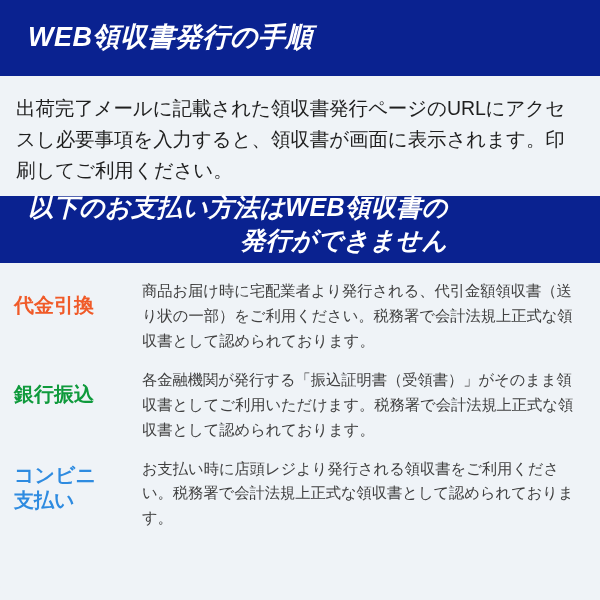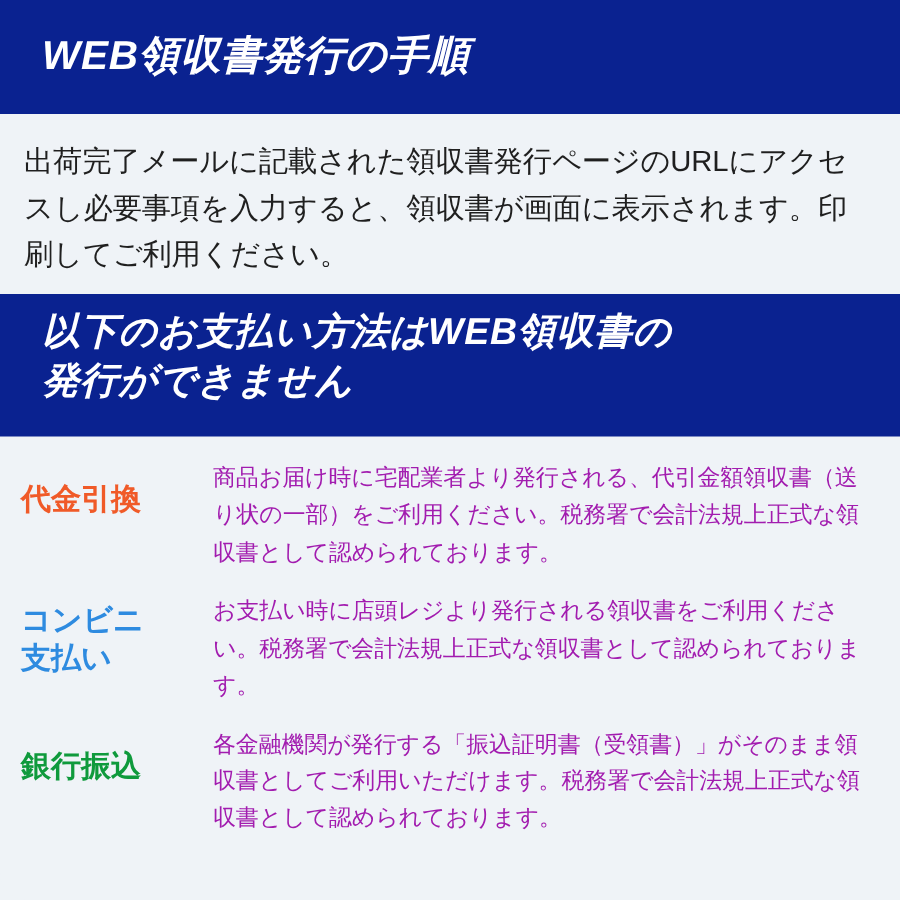--- a/index.html
+++ b/index.html
@@ -43,23 +43,24 @@
   #band-primary {
     height: 76px;
     padding: 0 0 0 28px;
   }
   #band-primary .band-title {
     font-size: 27px;
     line-height: 1.1;
   }
 
   #band-secondary {
-    height: 95px;
+    height: 67px;
     margin-top: 0;
     padding: 0 0 12px 28px;
+    text-align: right;
   }
   #band-secondary .band-title {
     font-size: 25px;
     line-height: 1.32;
   }
 
   
   .intro-section {
     padding: 17px 26px 16px 16px;
     box-sizing: border-box;
@@ -95,21 +96,21 @@
     box-sizing: border-box;
     white-space: pre-line;
   }
   .method-row.two-line-label .method-label {
     padding-top: 6px;
   }
   .method-desc {
     flex: 1 1 auto;
     font-size: 15.3px;
     line-height: 1.63;
-    color: #a21caf;
+    color: #404040;
     letter-spacing: -0.05px;
     padding-right: 12px;
     box-sizing: border-box;
   }
 </style>
 </head>
 <body>
 
 <div class="page" style="background: rgb(239, 243, 247); border-radius: 18px;">
 
@@ -126,26 +127,26 @@
 発行ができません</h2>
   </div>
 
   <div class="methods">
 
     <div class="method-row">
       <div class="method-label" style="color: rgb(240, 90, 40);">代金引換</div>
       <div class="method-desc">商品お届け時に宅配業者より発行される、代引金額領収書（送り状の一部）をご利用ください。税務署で会計法規上正式な領収書として認められております。</div>
     </div>
 
+    <div class="method-row">
+      <div class="method-label" style="color: rgb(15, 154, 60);">銀行振込</div>
+      <div class="method-desc">各金融機関が発行する「振込証明書（受領書）」がそのまま領収書としてご利用いただけます。税務署で会計法規上正式な領収書として認められております。</div>
+    </div>
+
     <div class="method-row two-line-label">
       <div class="method-label" style="color: rgb(46, 139, 224);">コンビニ
 支払い</div>
       <div class="method-desc">お支払い時に店頭レジより発行される領収書をご利用ください。税務署で会計法規上正式な領収書として認められております。</div>
-    </div>
-
-    <div class="method-row">
-      <div class="method-label" style="color: rgb(15, 154, 60);">銀行振込</div>
-      <div class="method-desc">各金融機関が発行する「振込証明書（受領書）」がそのまま領収書としてご利用いただけます。税務署で会計法規上正式な領収書として認められております。</div>
     </div>
 
   </div>
 
 </div>
 
 </body></html>

